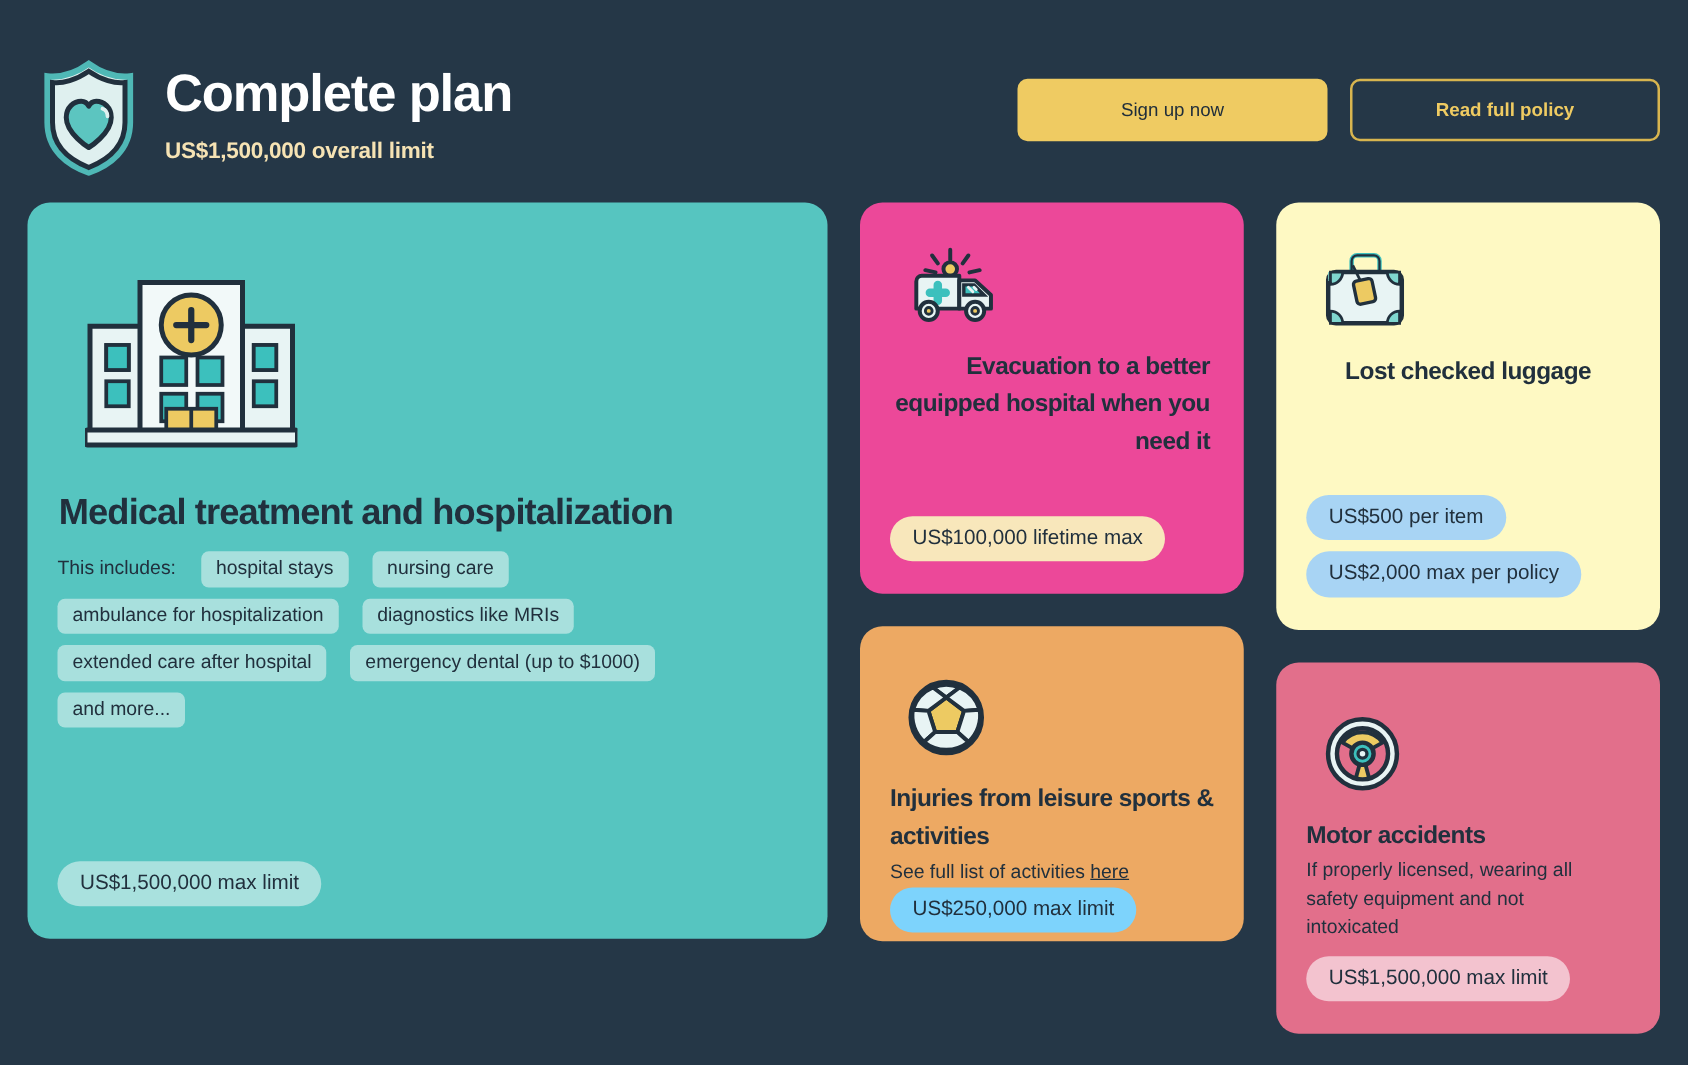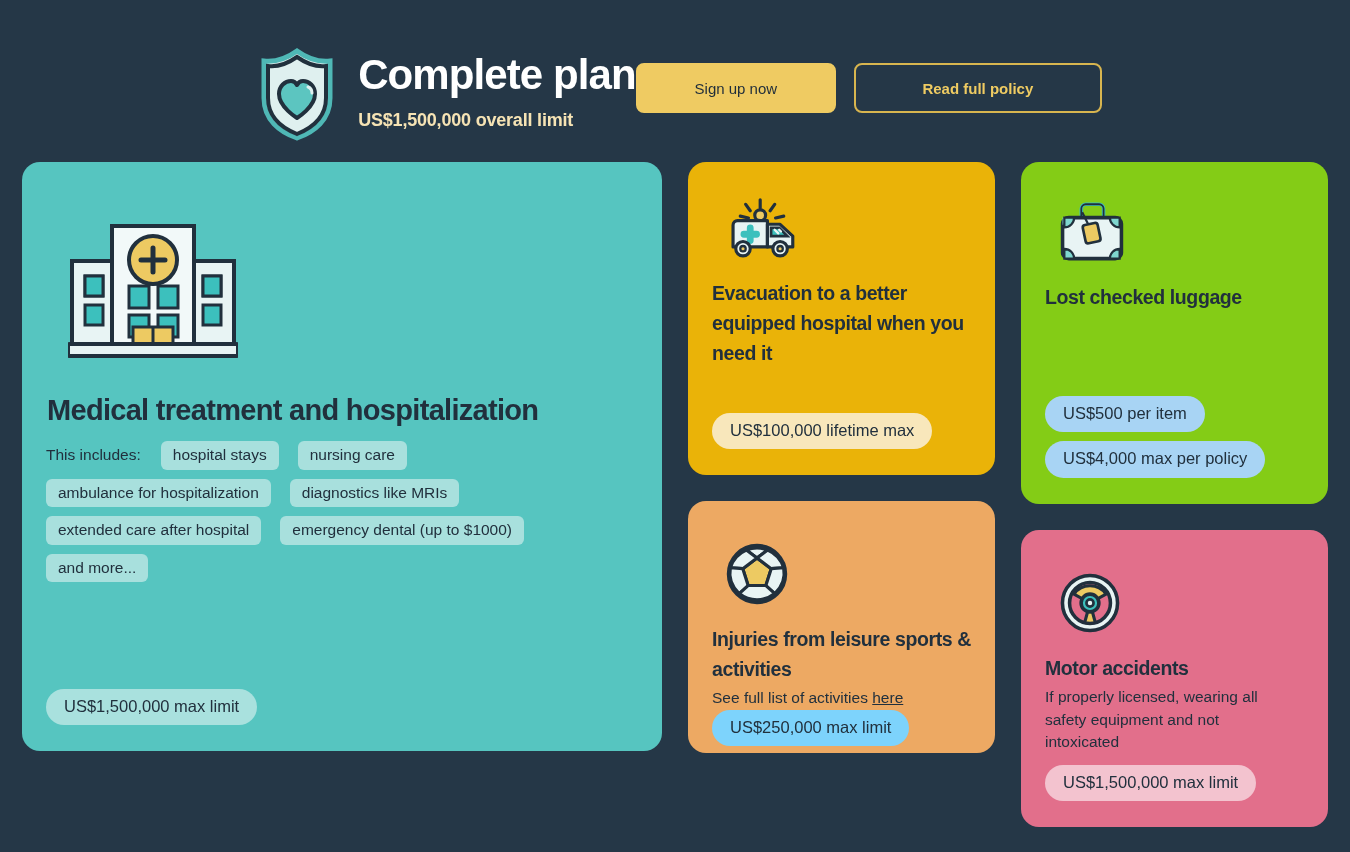--- a/index.html
+++ b/index.html
@@ -20,21 +20,21 @@
     position: relative;
     width: 1350px;
     height: 852px;
     padding: 22px 22px 0 22px;
   }
 
   
   .header {
     display: flex;
     align-items: flex-start;
-    justify-content: center;
+    justify-content: space-between;
     height: 140px;
     padding-top: 16px;
   }
 
   .brand {
     display: flex;
     align-items: flex-start;
     gap: 20px;
     padding-left: 8px;
   }
@@ -77,21 +77,21 @@
     border-radius: 8px;
     cursor: pointer;
     text-align: center;
     line-height: 1;
   }
 
   .btn-primary {
     background: #efcb62;
     color: #1f2d3a;
     border: 2px solid #efcb62;
-    width: 200px;
+    width: 248px;
     height: 50px;
   }
 
   .btn-secondary {
     background: transparent;
     color: #efcb62;
     border: 2px solid #d8b54f;
     width: 248px;
     height: 50px;
     font-weight: bold;
@@ -120,22 +120,22 @@
   .card {
     border-radius: 18px;
     padding: 28px 24px 26px 24px;
     display: flex;
     flex-direction: column;
     position: relative;
     overflow: hidden;
   }
 
   .card-teal   { background: #56c5c0; height: 589px; }
-  .card-yellow { background: #eab308; height: 313px; }
-  .card-blue   { background: #84cc16; height: 376px; }
+  .card-yellow { background: #ec4899; height: 313px; text-align: right; }
+  .card-blue   { background: #fef9c3; height: 376px; text-align: center; }
   .card-orange { background: #eda963; height: 252px; }
   .card-pink   { background: #e26f8b; height: 326px; }
 
   .icon-box { margin-bottom: 6px; }
 
   .card-heading {
     color: #21303d;
     font-weight: bold;
     letter-spacing: -0.4px;
   }
@@ -356,21 +356,21 @@
               <path d="M71 22 L60 22 a11 11 0 0 0 11 11 Z" fill="#7fd6cf" stroke="#21303d" stroke-width="2.5"></path>
               <path d="M9 68 L20 68 a11 11 0 0 0 -11 -11 Z" fill="#7fd6cf" stroke="#21303d" stroke-width="2.5"></path>
               <path d="M71 68 L60 68 a11 11 0 0 1 11 -11 Z" fill="#7fd6cf" stroke="#21303d" stroke-width="2.5"></path>
               <path d="M29 16 L36 30" stroke="#21303d" stroke-width="2.5"></path>
               <rect x="31" y="29" width="17" height="21" rx="3" fill="#edca62" stroke="#21303d" stroke-width="3" transform="rotate(-12 39 39)"></rect>
             </svg>
           </div>
           <div class="card-heading small-heading">Lost checked luggage</div>
           <div class="pill-area">
             <span class="pill pill-blue">US$500 per item</span>
-            <span class="pill pill-blue">US$4,000 max per policy</span>
+            <span class="pill pill-blue">US$2,000 max per policy</span>
           </div>
         </div>
 
         <div class="card card-pink">
           <div class="icon-box" style="padding-left:13px;margin-top:13px;">
             <svg viewBox="0 0 72 72" width="64" height="64">
               <circle cx="36" cy="36" r="31" fill="#e8f4f4" stroke="#21303d" stroke-width="4"></circle>
               <circle cx="36" cy="36" r="23" fill="#e26f8b" stroke="#21303d" stroke-width="4"></circle>
               <path d="M36 36 L18 26 A22 22 0 0 1 54 26 Z" fill="#edca62" stroke="#21303d" stroke-width="3.5" stroke-linejoin="round"></path>
               <path d="M36 36 L30 58 A22 22 0 0 0 42 58 Z" fill="#edca62" stroke="#21303d" stroke-width="3.5" stroke-linejoin="round"></path>

